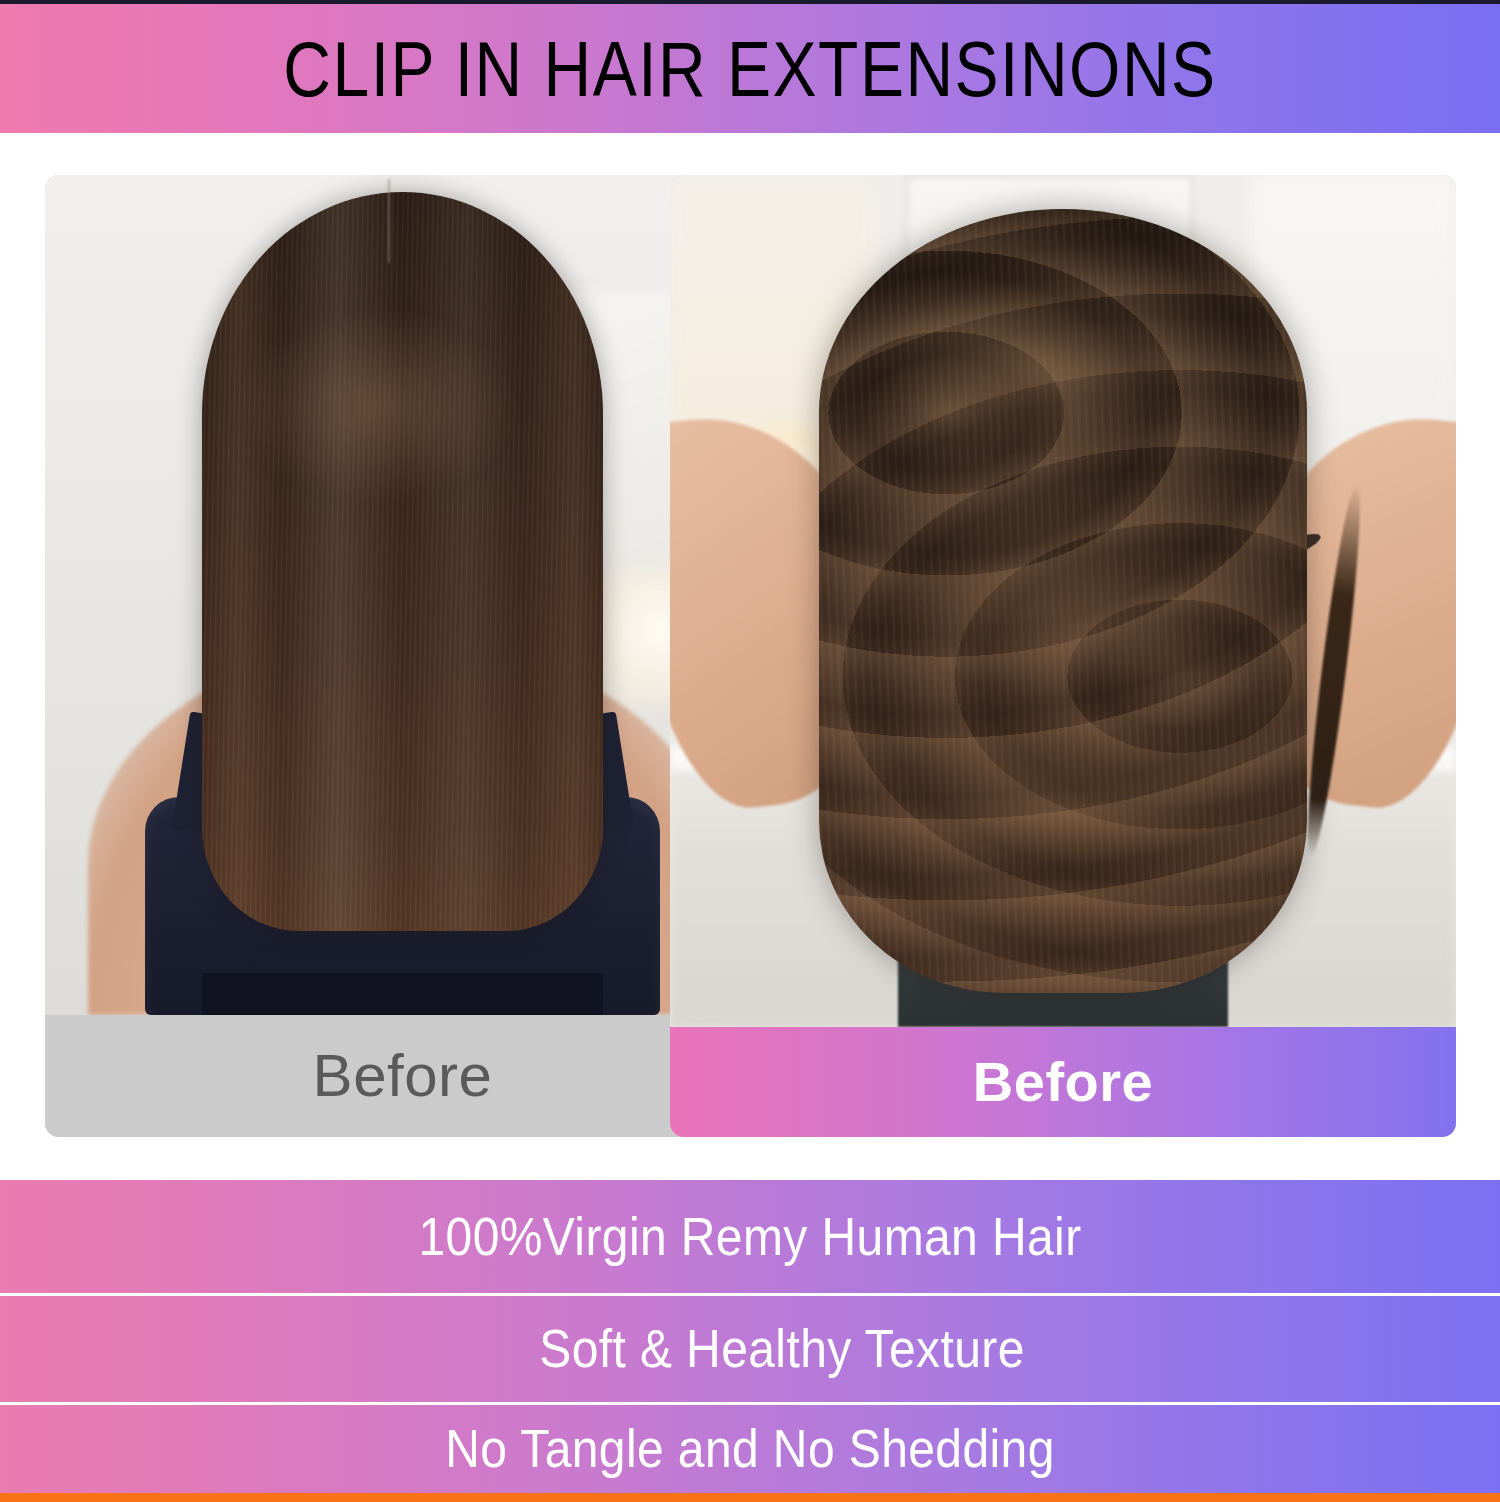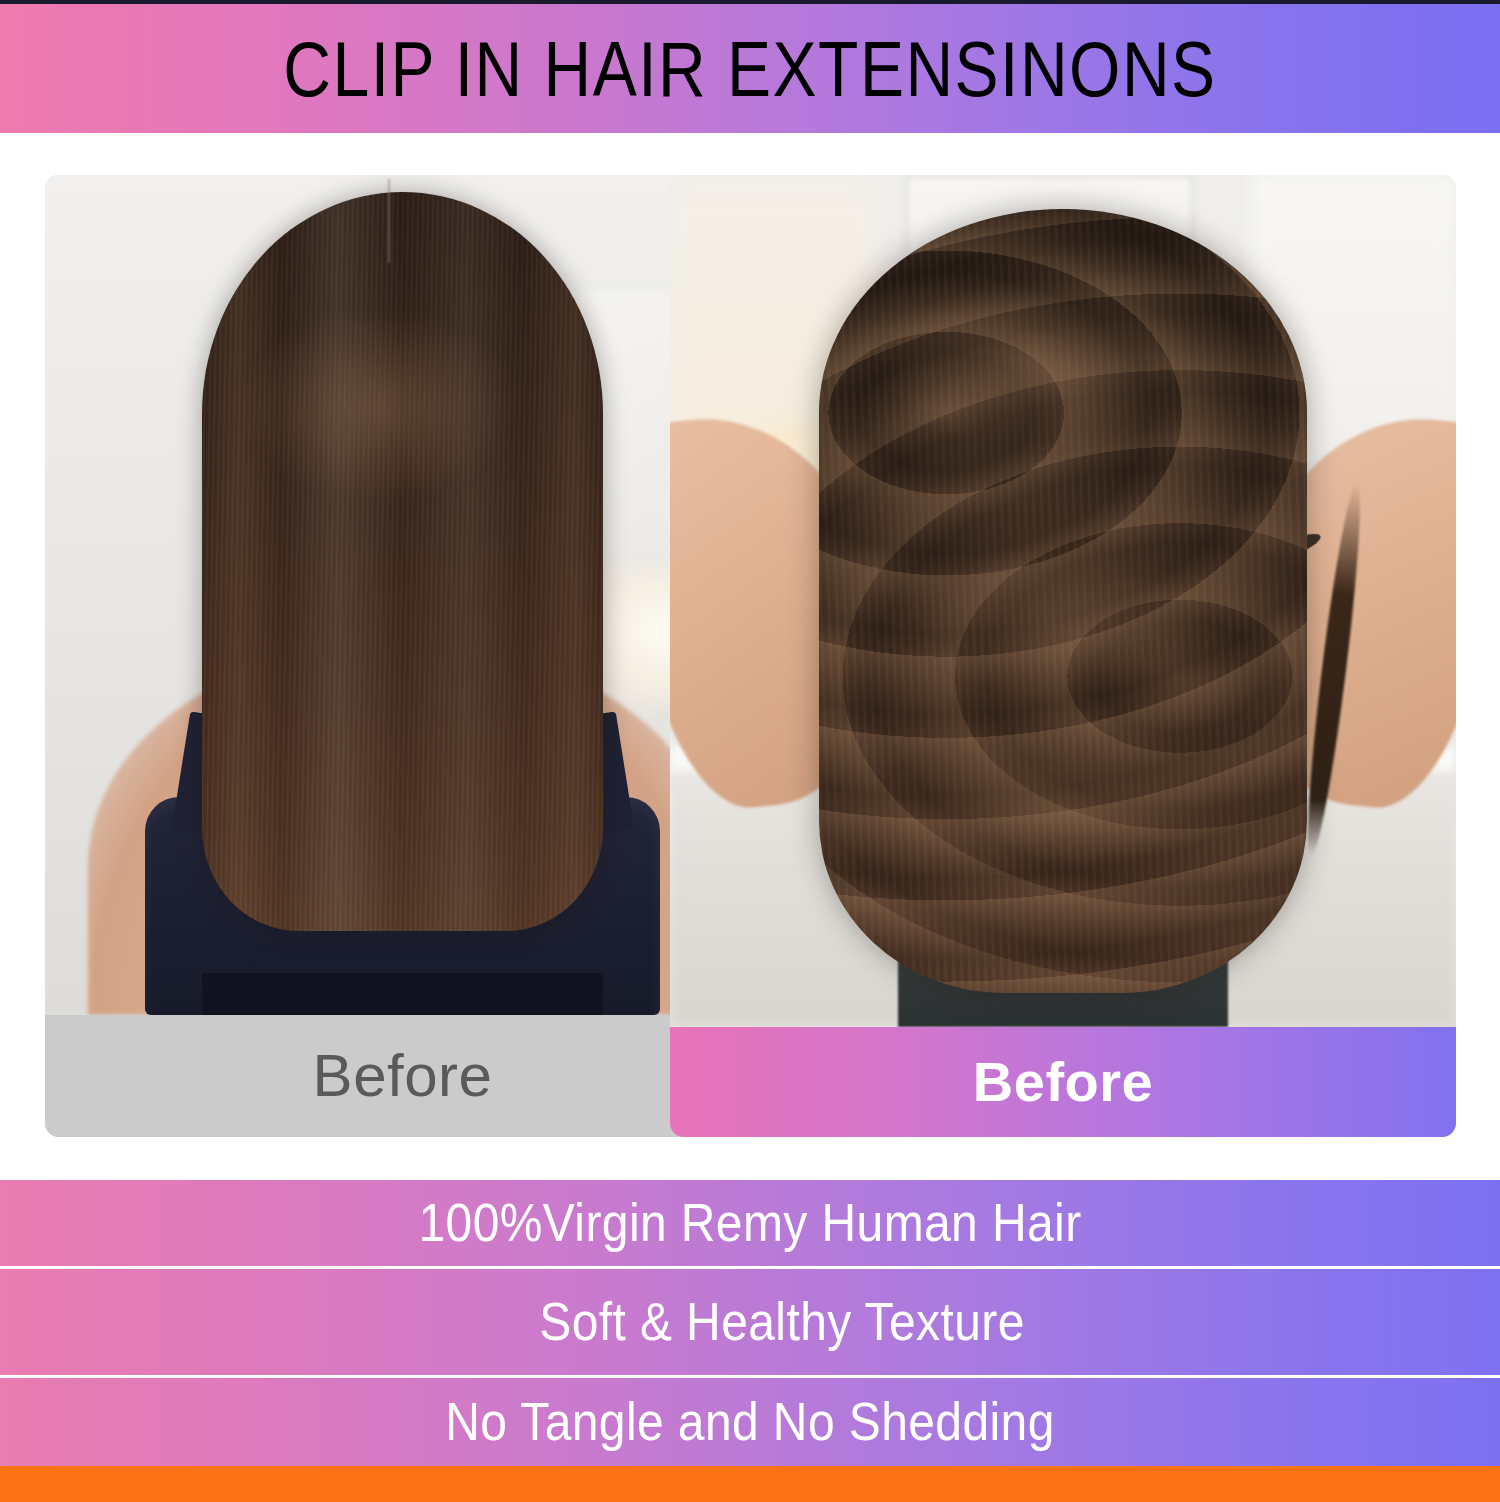--- a/index.html
+++ b/index.html
@@ -506,21 +506,21 @@
     align-items: center;
     justify-content: center;
     background: linear-gradient(90deg,
       #e97cb0 0%,
       #dd7abe 18%,
       #c87acf 40%,
       #a87ae1 64%,
       #8c75ec 84%,
       #7c70f2 100%);
   }
-  .feature-bar-1 { height: 86px; text-align: right; }
+  .feature-bar-1 { height: 113px; text-align: right; }
   .feature-bar-2 { height: 106px; padding-left: 32px; }
   .feature-bar-3 { height: 88px; }
   .feature-divider {
     width: 1500px;
     height: 3px;
     background: #ffffff;
   }
   .feature-text {
     font-size: 48px;
     font-weight: 400;

